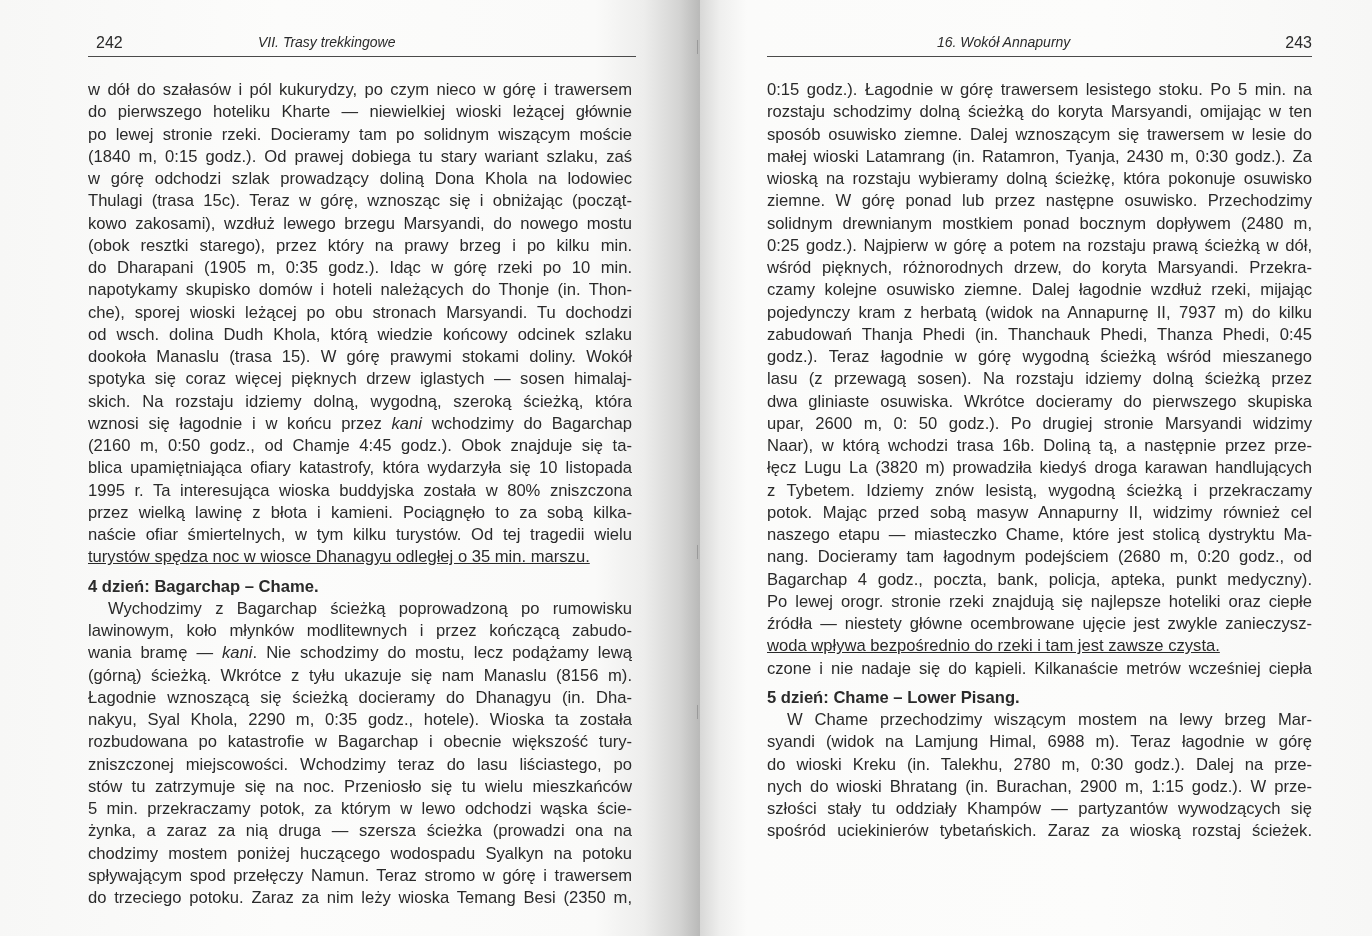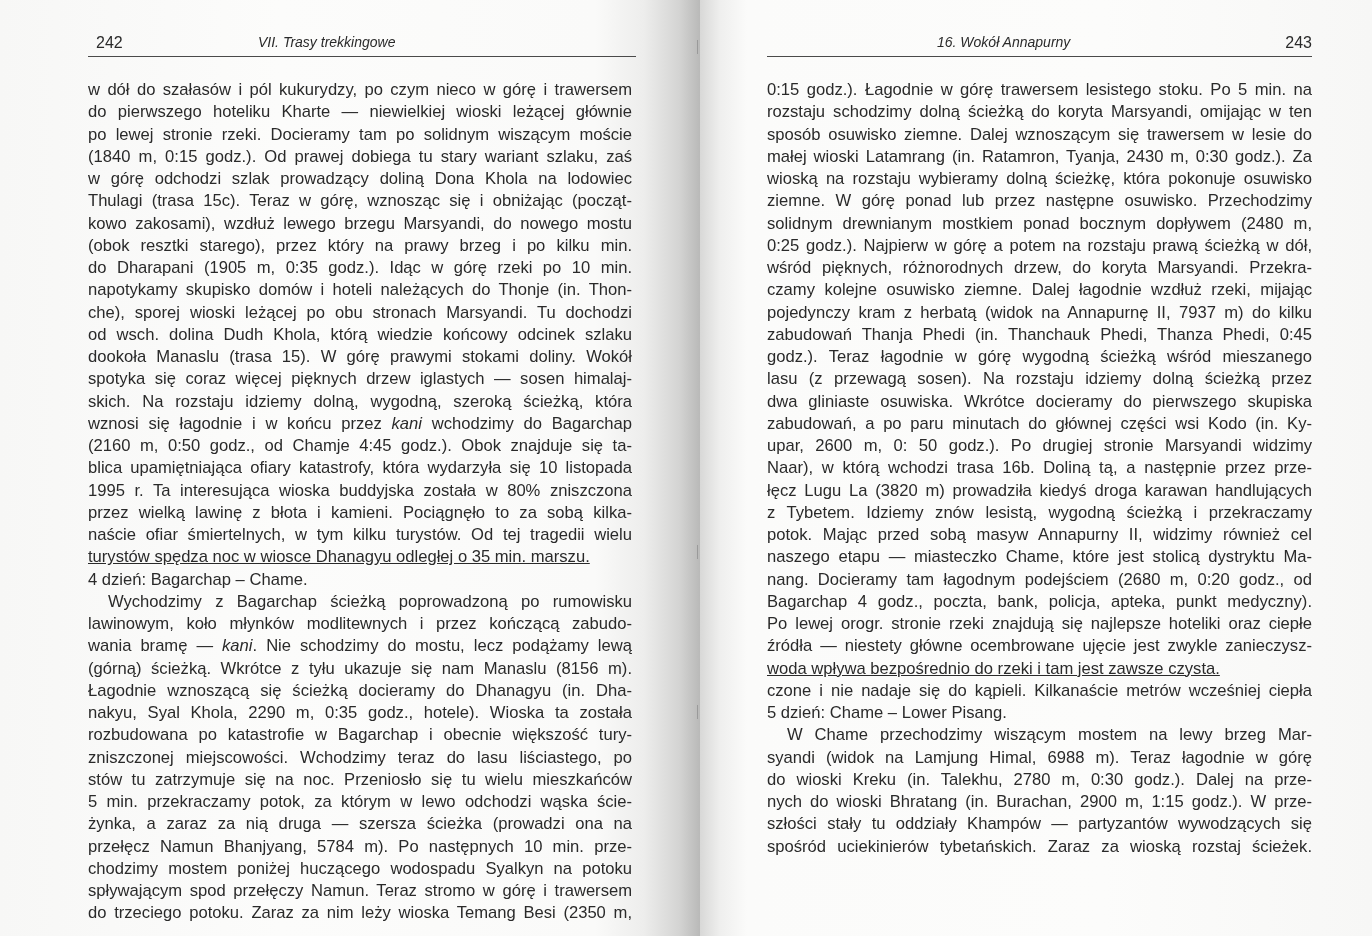--- a/index.html
+++ b/index.html
@@ -45,21 +45,21 @@
       font-size: 16.6px; line-height: 22.25px;
     }
     .line {
       white-space: nowrap;
       text-align: justify; text-align-last: justify;
       height: 22.25px;
     }
     .line.last { text-align-last: left; text-decoration: underline; }
     .line.indent { padding-left: 20px; }
     .heading {
-      font-weight: normal; height: 22.25px; margin-top: 0;
+      font-weight: bold; height: 22.25px; margin-top: 7px;
       white-space: nowrap;
     }
     em { font-style: italic; }
   </style>
 </head>
 <body>
 
 <div class="spread">
   <div class="page-bg-left"></div>
   <div class="page-bg-right"></div>
@@ -103,21 +103,20 @@
           <div class="line">lawinowym, koło młynków modlitewnych i przez kończącą zabudo-</div>
           <div class="line">wania bramę — <em>kani</em>. Nie schodzimy do mostu, lecz podążamy lewą</div>
           <div class="line">(górną) ścieżką. Wkrótce z tyłu ukazuje się nam Manaslu (8156 m).</div>
           <div class="line">Łagodnie wznoszącą się ścieżką docieramy do Dhanagyu (in. Dha-</div>
           <div class="line">nakyu, Syal Khola, 2290 m, 0:35 godz., hotele). Wioska ta została</div>
           <div class="line">rozbudowana po katastrofie w Bagarchap i obecnie większość tury-</div>
           <div class="line">zniszczonej miejscowości. Wchodzimy teraz do lasu liściastego, po</div>
           <div class="line">stów tu zatrzymuje się na noc. Przeniosło się tu wielu mieszkańców</div>
           <div class="line">5 min. przekraczamy potok, za którym w lewo odchodzi wąska ście-</div>
           <div class="line">żynka, a zaraz za nią druga — szersza ścieżka (prowadzi ona na</div>
-          <div class="line">przełęcz Namun Bhanjyang, 5784 m). Po następnych 10 min. prze-</div>
           <div class="line">chodzimy mostem poniżej huczącego wodospadu Syalkyn na potoku</div>
           <div class="line">spływającym spod przełęczy Namun. Teraz stromo w górę i trawersem</div>
           <div class="line">do trzeciego potoku. Zaraz za nim leży wioska Temang Besi (2350 m,</div>
         </div>
     </div>
   </div>
 
   <div class="page right">
     <div class="running-head">
       <span class="head-title">16. Wokół Annapurny</span>
@@ -133,21 +132,20 @@
           <div class="line">ziemne. W górę ponad lub przez następne osuwisko. Przechodzimy</div>
           <div class="line">solidnym drewnianym mostkiem ponad bocznym dopływem (2480 m,</div>
           <div class="line">0:25 godz.). Najpierw w górę a potem na rozstaju prawą ścieżką w dół,</div>
           <div class="line">wśród pięknych, różnorodnych drzew, do koryta Marsyandi. Przekra-</div>
           <div class="line">czamy kolejne osuwisko ziemne. Dalej łagodnie wzdłuż rzeki, mijając</div>
           <div class="line">pojedynczy kram z herbatą (widok na Annapurnę II, 7937 m) do kilku</div>
           <div class="line">zabudowań Thanja Phedi (in. Thanchauk Phedi, Thanza Phedi, 0:45</div>
           <div class="line">godz.). Teraz łagodnie w górę wygodną ścieżką wśród mieszanego</div>
           <div class="line">lasu (z przewagą sosen). Na rozstaju idziemy dolną ścieżką przez</div>
           <div class="line">dwa gliniaste osuwiska. Wkrótce docieramy do pierwszego skupiska</div>
-          <div class="line">zabudowań, a po paru minutach do głównej części wsi Kodo (in. Ky-</div>
           <div class="line">upar, 2600 m, 0: 50 godz.). Po drugiej stronie Marsyandi widzimy</div>
           <div class="line">Naar), w którą wchodzi trasa 16b. Doliną tą, a następnie przez prze-</div>
           <div class="line">łęcz Lugu La (3820 m) prowadziła kiedyś droga karawan handlujących</div>
           <div class="line">z Tybetem. Idziemy znów lesistą, wygodną ścieżką i przekraczamy</div>
           <div class="line">potok. Mając przed sobą masyw Annapurny II, widzimy również cel</div>
           <div class="line">naszego etapu — miasteczko Chame, które jest stolicą dystryktu Ma-</div>
           <div class="line">nang. Docieramy tam łagodnym podejściem (2680 m, 0:20 godz., od</div>
           <div class="line">Bagarchap 4 godz., poczta, bank, policja, apteka, punkt medyczny).</div>
           <div class="line">Po lewej orogr. stronie rzeki znajdują się najlepsze hoteliki oraz ciepłe</div>
           <div class="line">źródła — niestety główne ocembrowane ujęcie jest zwykle zanieczysz-</div>

